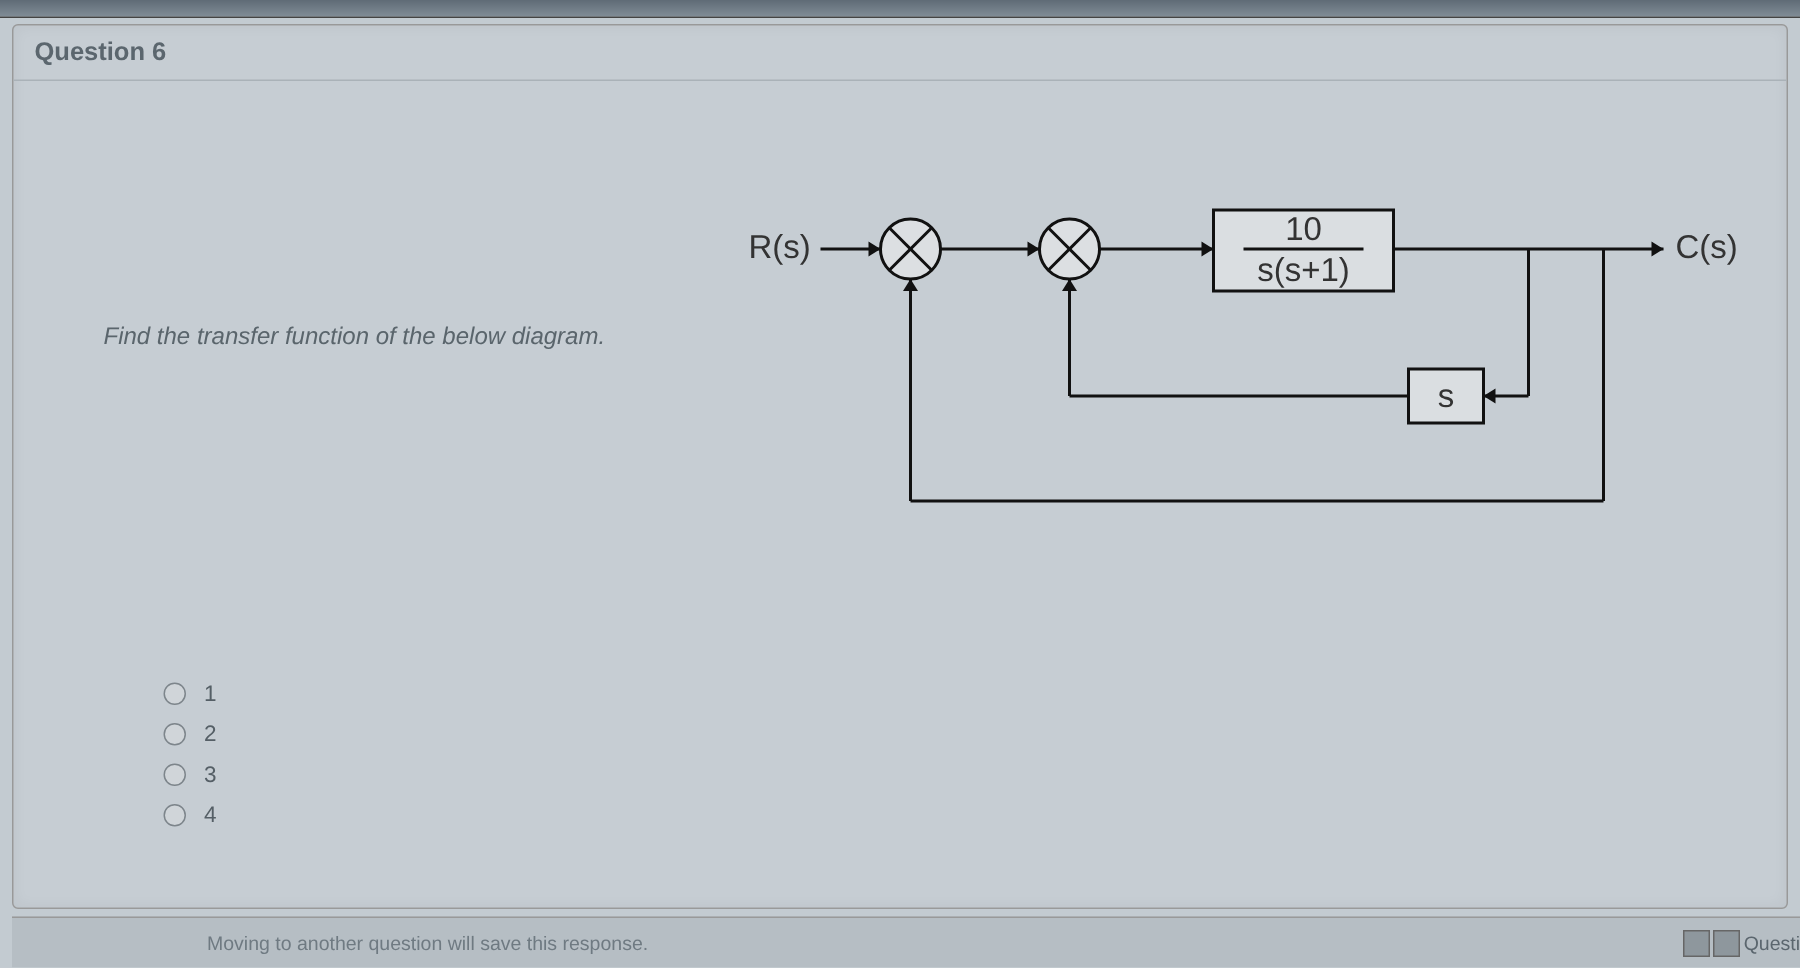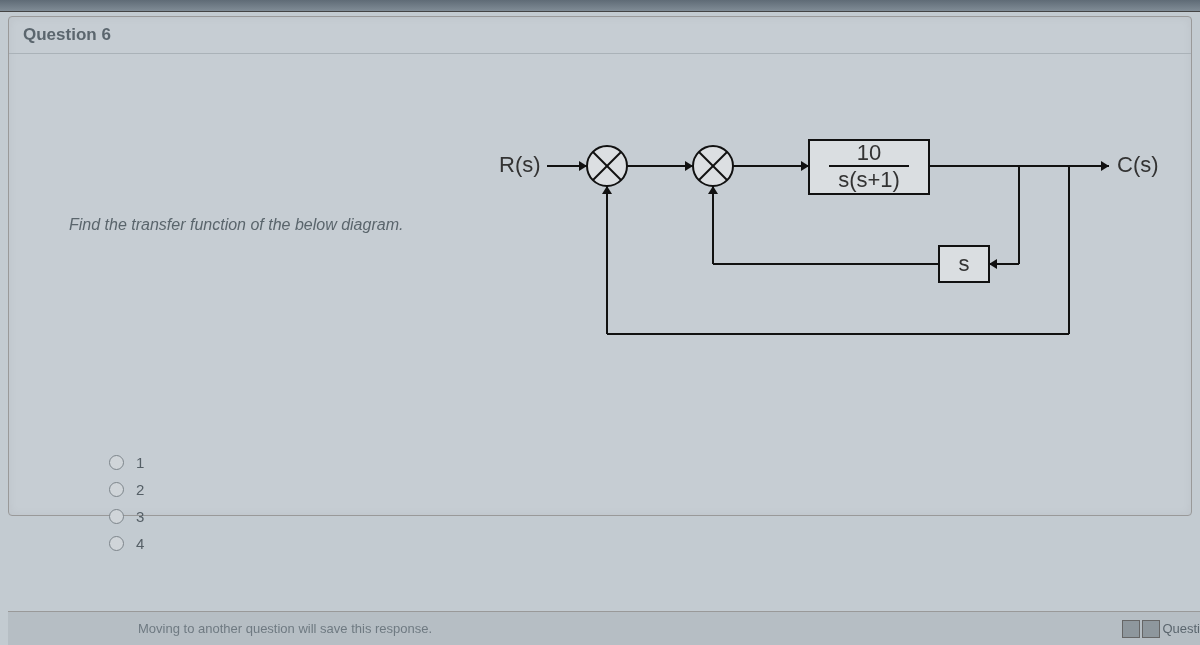--- a/index.html
+++ b/index.html
@@ -14,21 +14,21 @@
   .top-bar {
     height: 12px;
     background: linear-gradient(#5f6b76, #808c96);
     border-bottom: 1px solid #444;
   }
   .question-card {
     margin: 4px 8px 0 8px;
     background: #c6cdd3;
     border: 1px solid #999;
     border-radius: 4px;
-    height: 500px;
+    height: 590px;
     position: relative;
     box-shadow: inset 0 0 10px rgba(0,0,0,0.05);
   }
   .question-header {
     padding: 8px 14px;
     border-bottom: 1px solid #aab2b8;
   }
   .question-header span {
     color: #5b666e;
     font-weight: bold;

